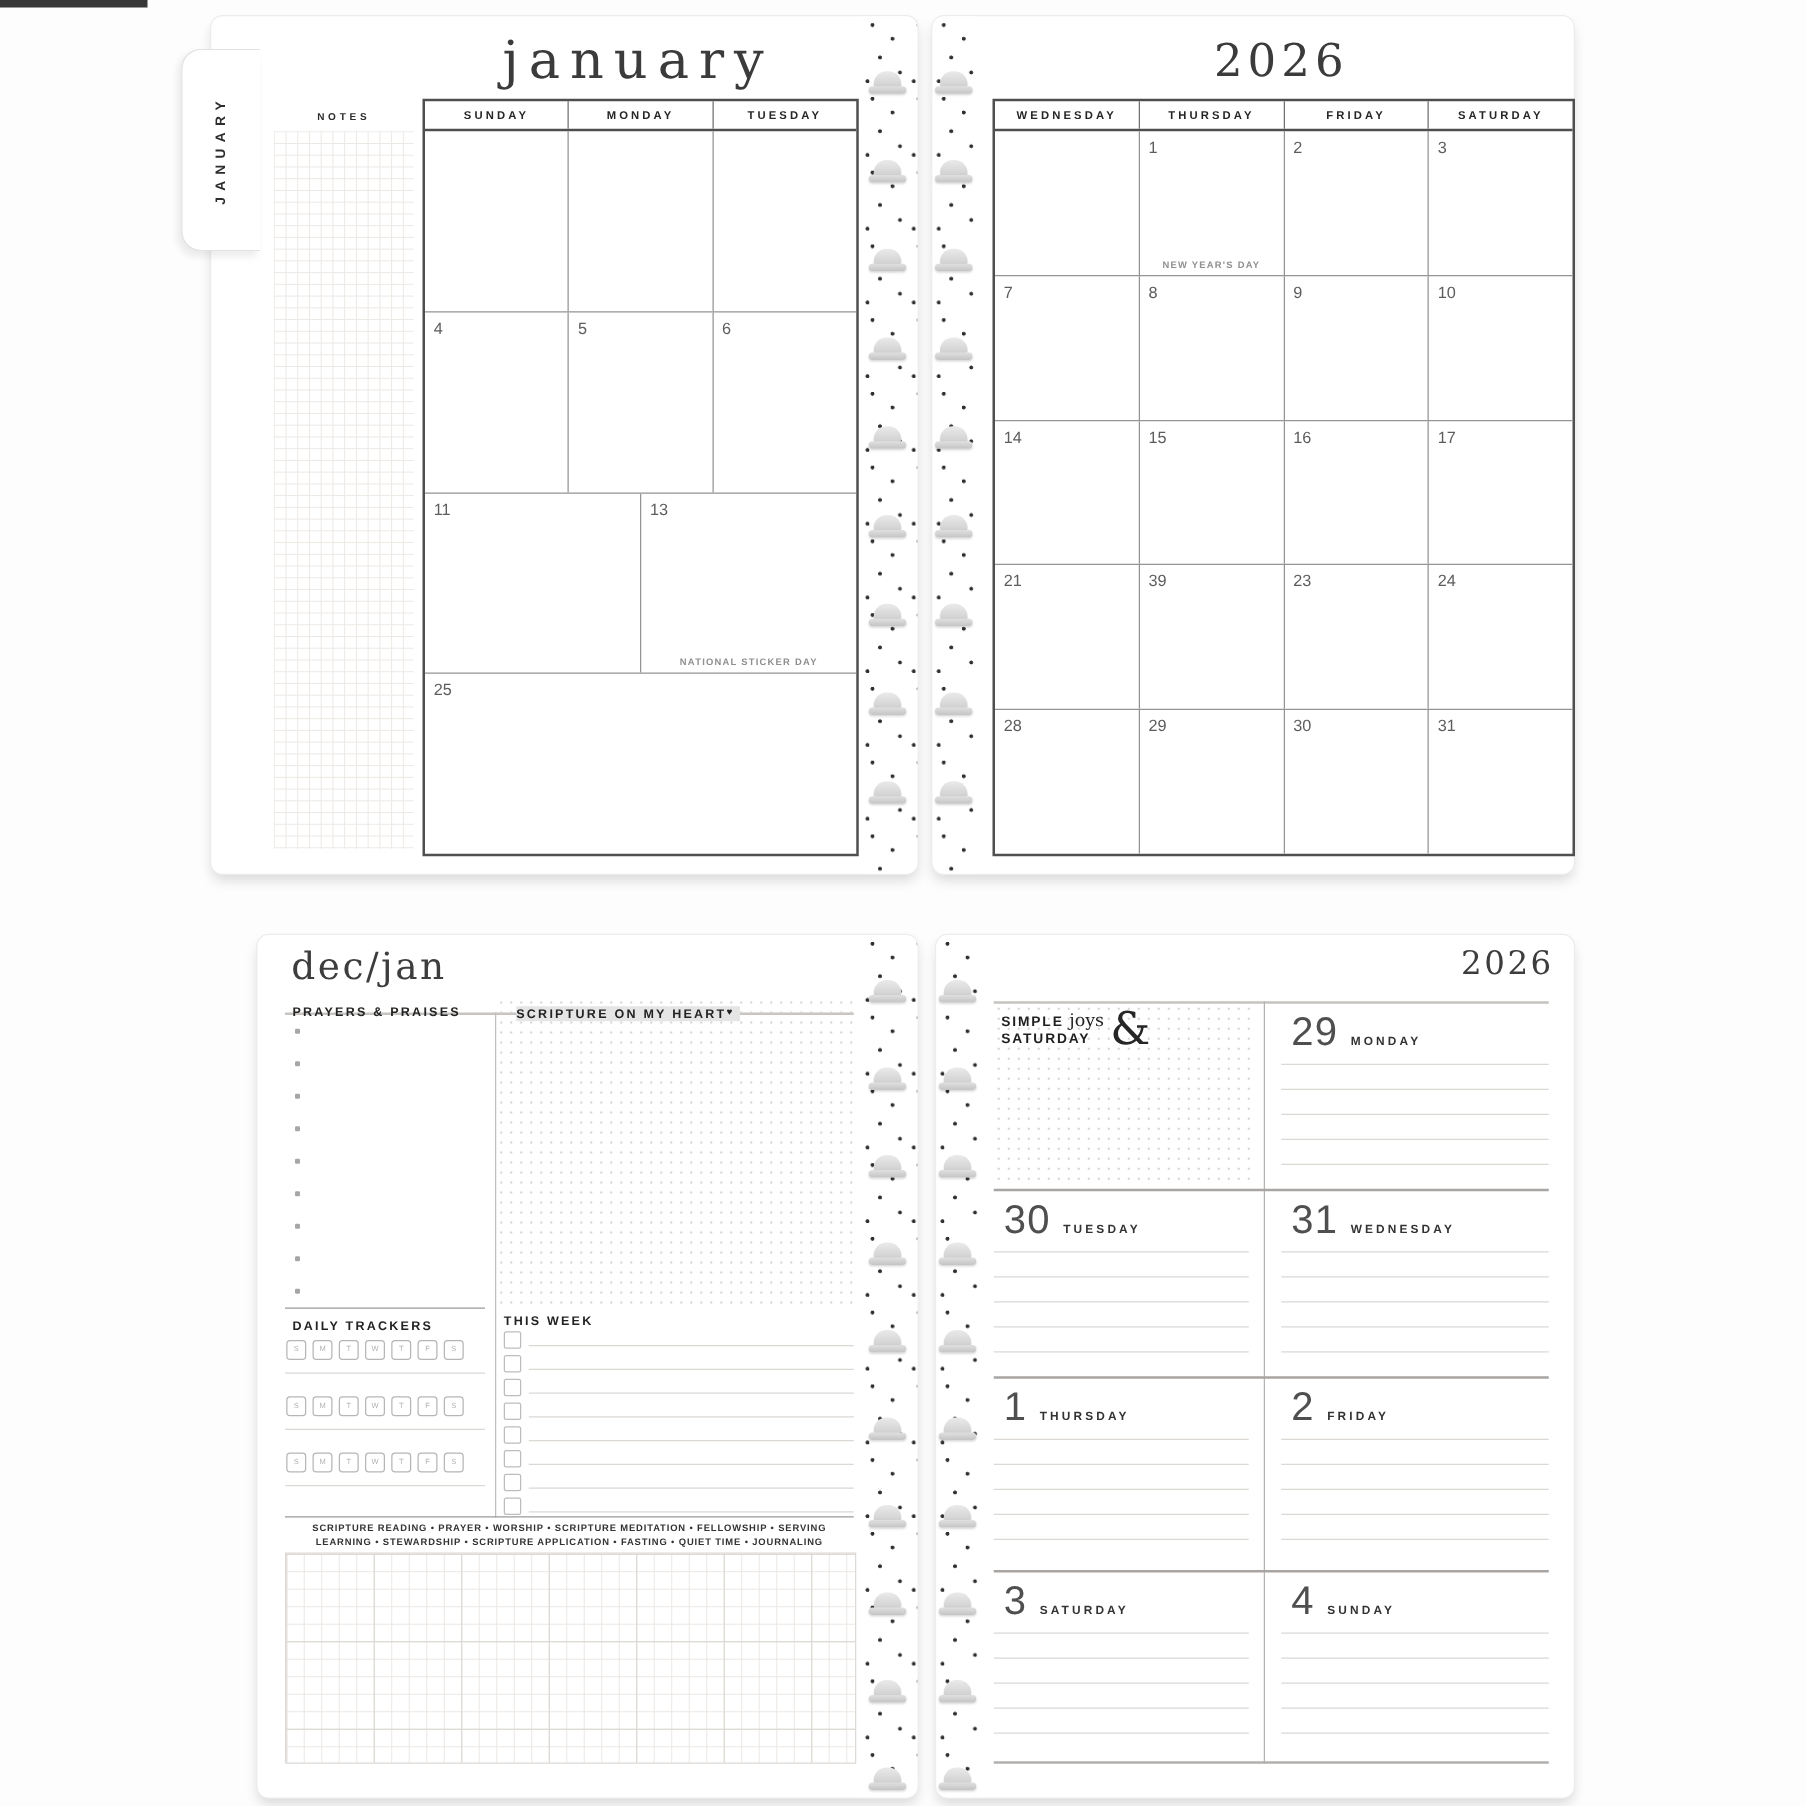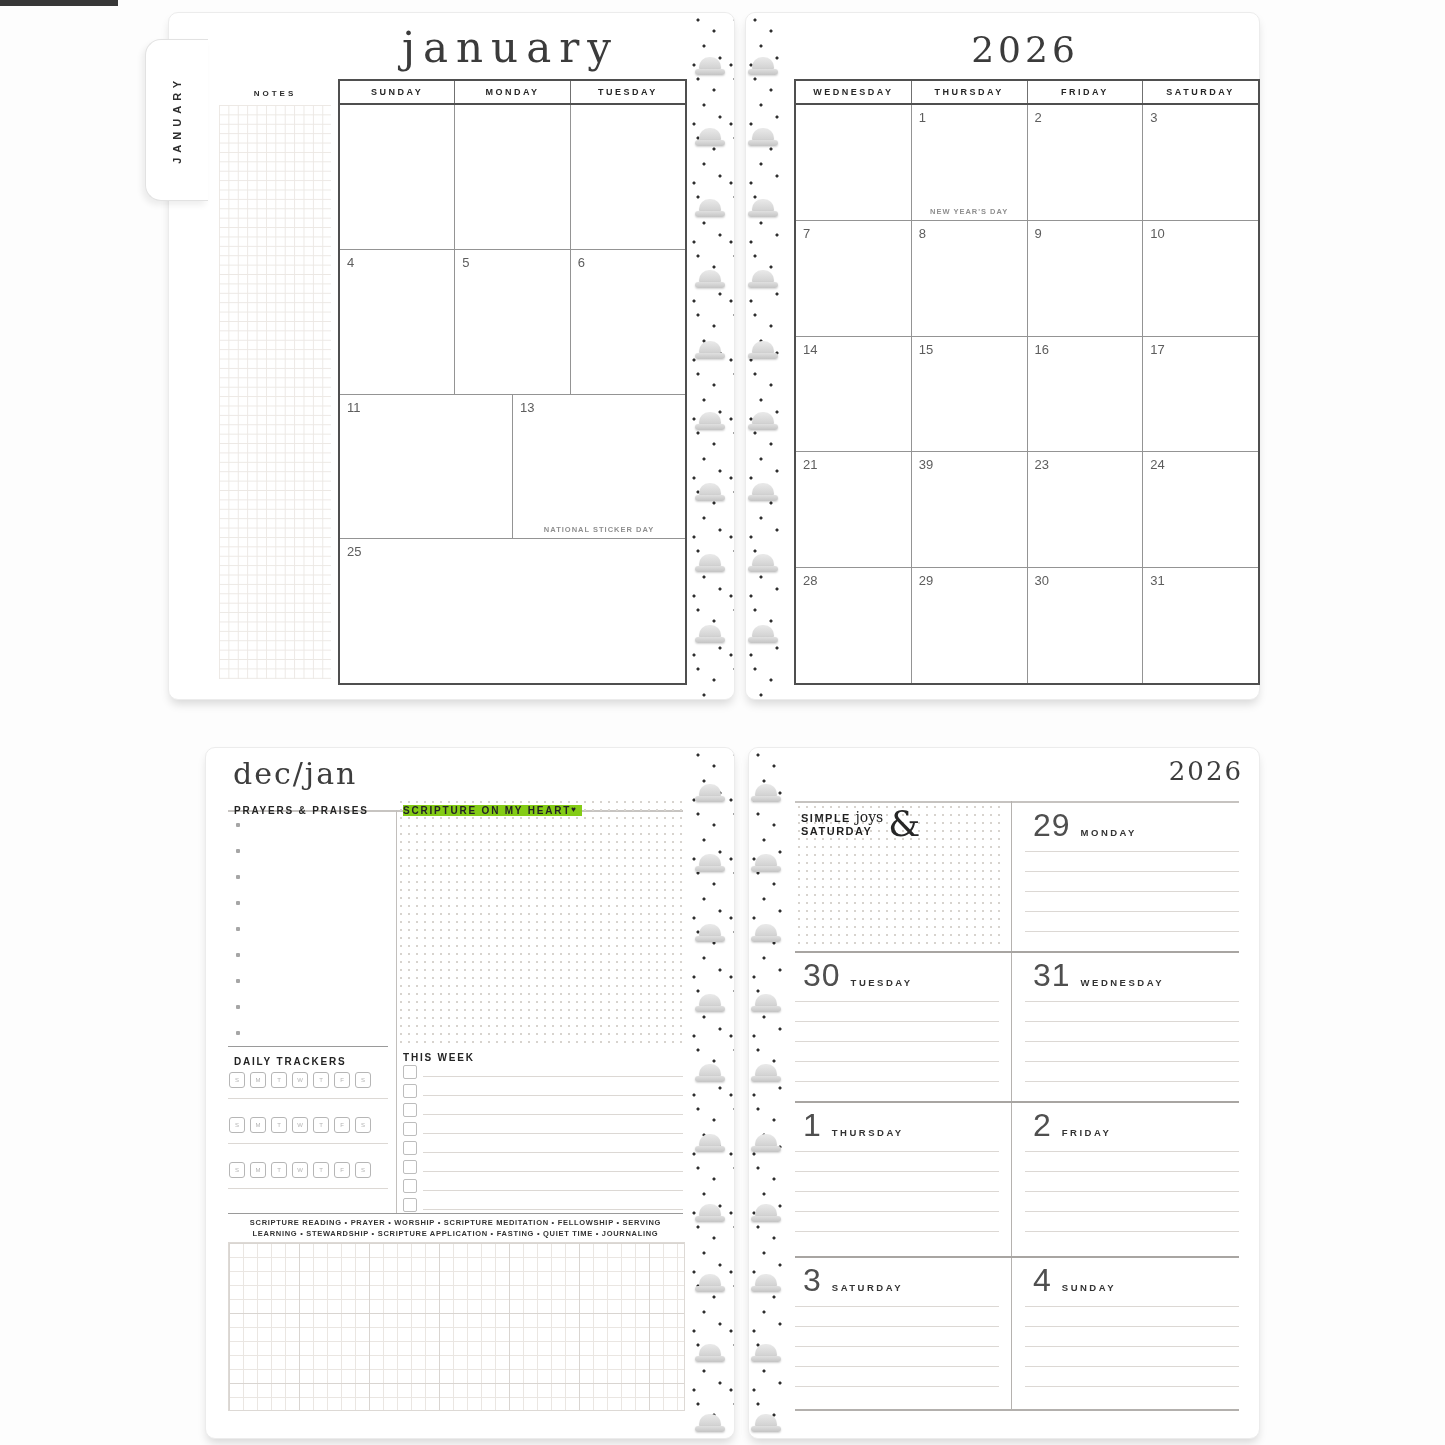--- a/index.html
+++ b/index.html
@@ -304,21 +304,21 @@
         <div class="tracker-box" style="left: 44px; top: 414px;">M</div>
         <div class="tracker-box" style="left: 65px; top: 414px;">T</div>
         <div class="tracker-box" style="left: 86px; top: 414px;">W</div>
         <div class="tracker-box" style="left: 107px; top: 414px;">T</div>
         <div class="tracker-box" style="left: 128px; top: 414px;">F</div>
         <div class="tracker-box" style="left: 149px; top: 414px;">S</div>
         <div class="hline" style="left: 22px; top: 440px; width: 160px;"></div>
       </div>
 
     <div class="dotgrid" style="left:191px;top:50px;width:286px;height:246px;"></div>
-    <div class="sec-h" style="left:197px;top:57px;background:#84cc16;padding:0 4px 0 0;">
+    <div class="sec-h" style="left:207px;top:57px;background:#e5e5e5;padding:0 4px 0 0;">
       <span>SCRIPTURE ON MY HEART</span><span class="heart">♥</span>
     </div>
     <div class="sec-h" style="left:197px;top:304px;">THIS WEEK</div>
     <div id="wl-thisweek">
         <div class="tw-box" style="left: 197px; top: 317px;"></div>
         <div class="hline" style="left: 217px; top: 328px; width: 260px;"></div>
         <div class="tw-box" style="left: 197px; top: 336px;"></div>
         <div class="hline" style="left: 217px; top: 347px; width: 260px;"></div>
         <div class="tw-box" style="left: 197px; top: 355px;"></div>
         <div class="hline" style="left: 217px; top: 366px; width: 260px;"></div>

